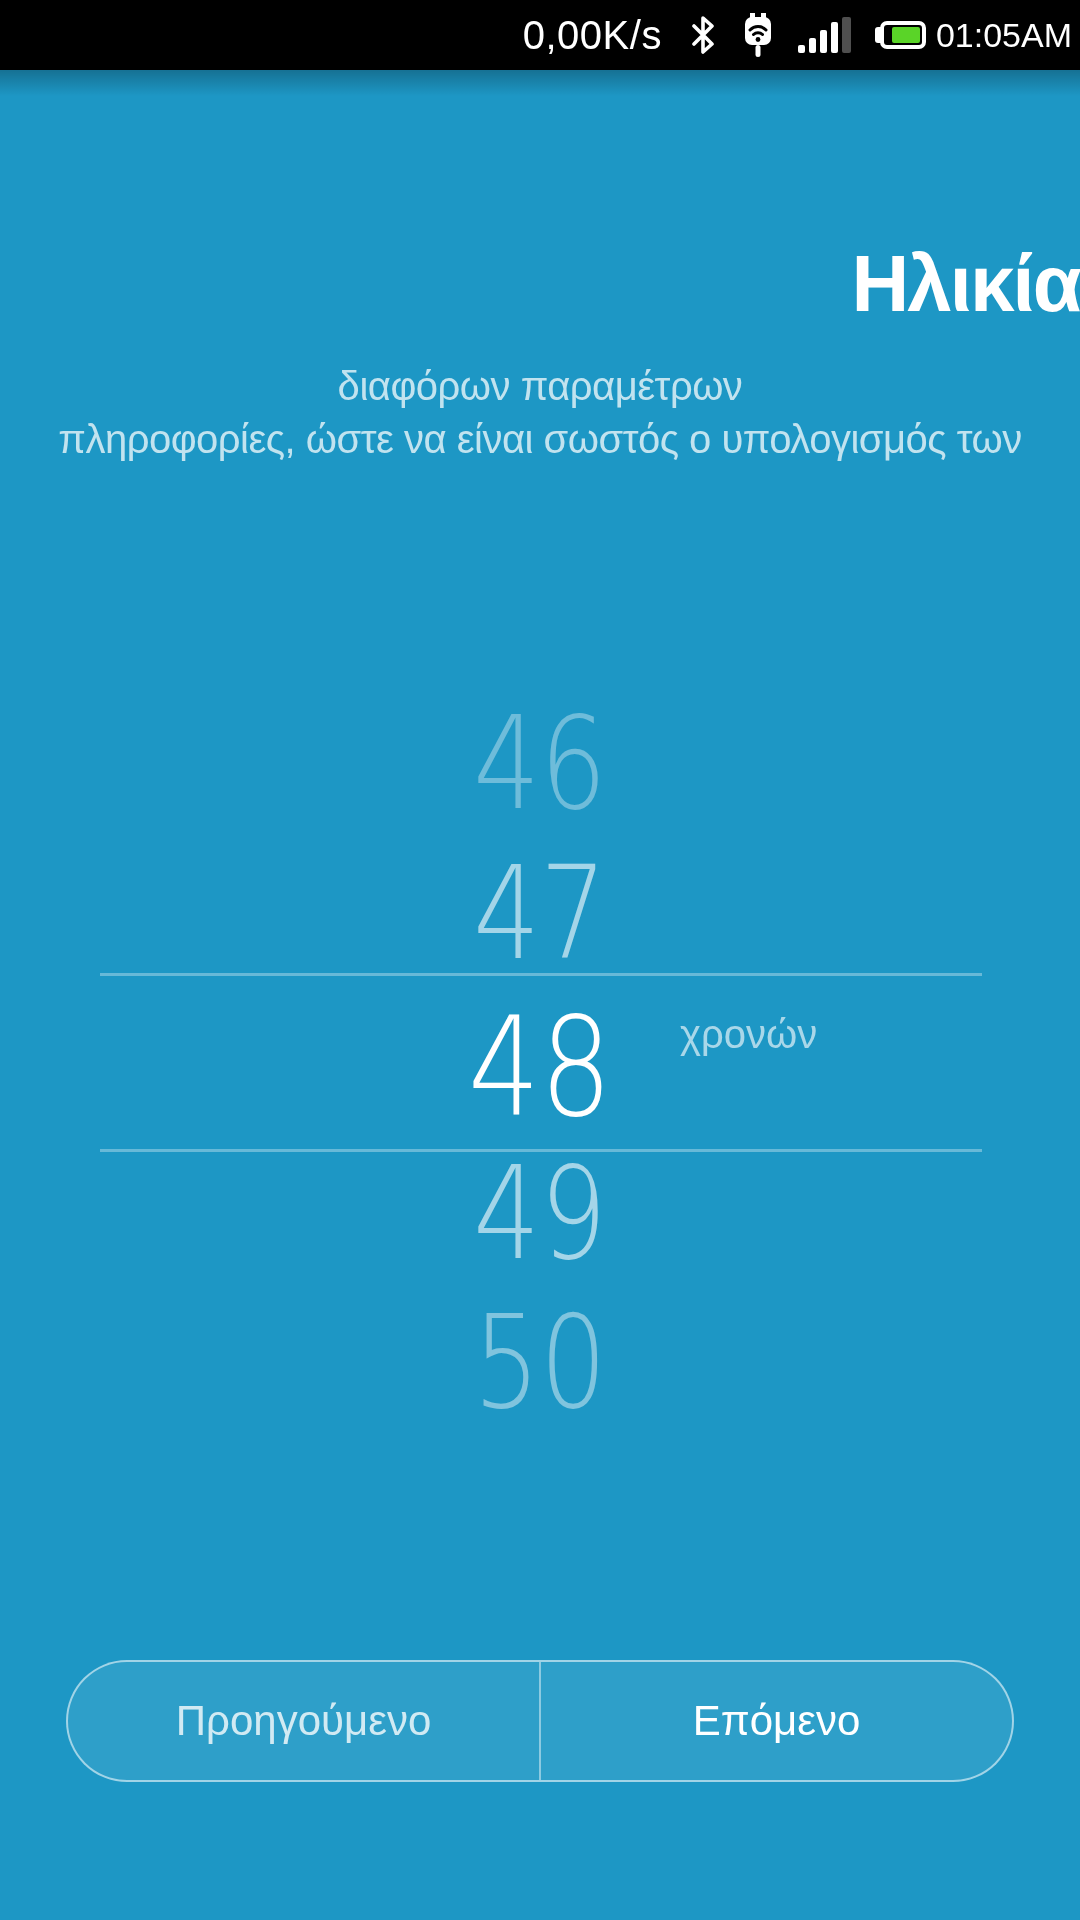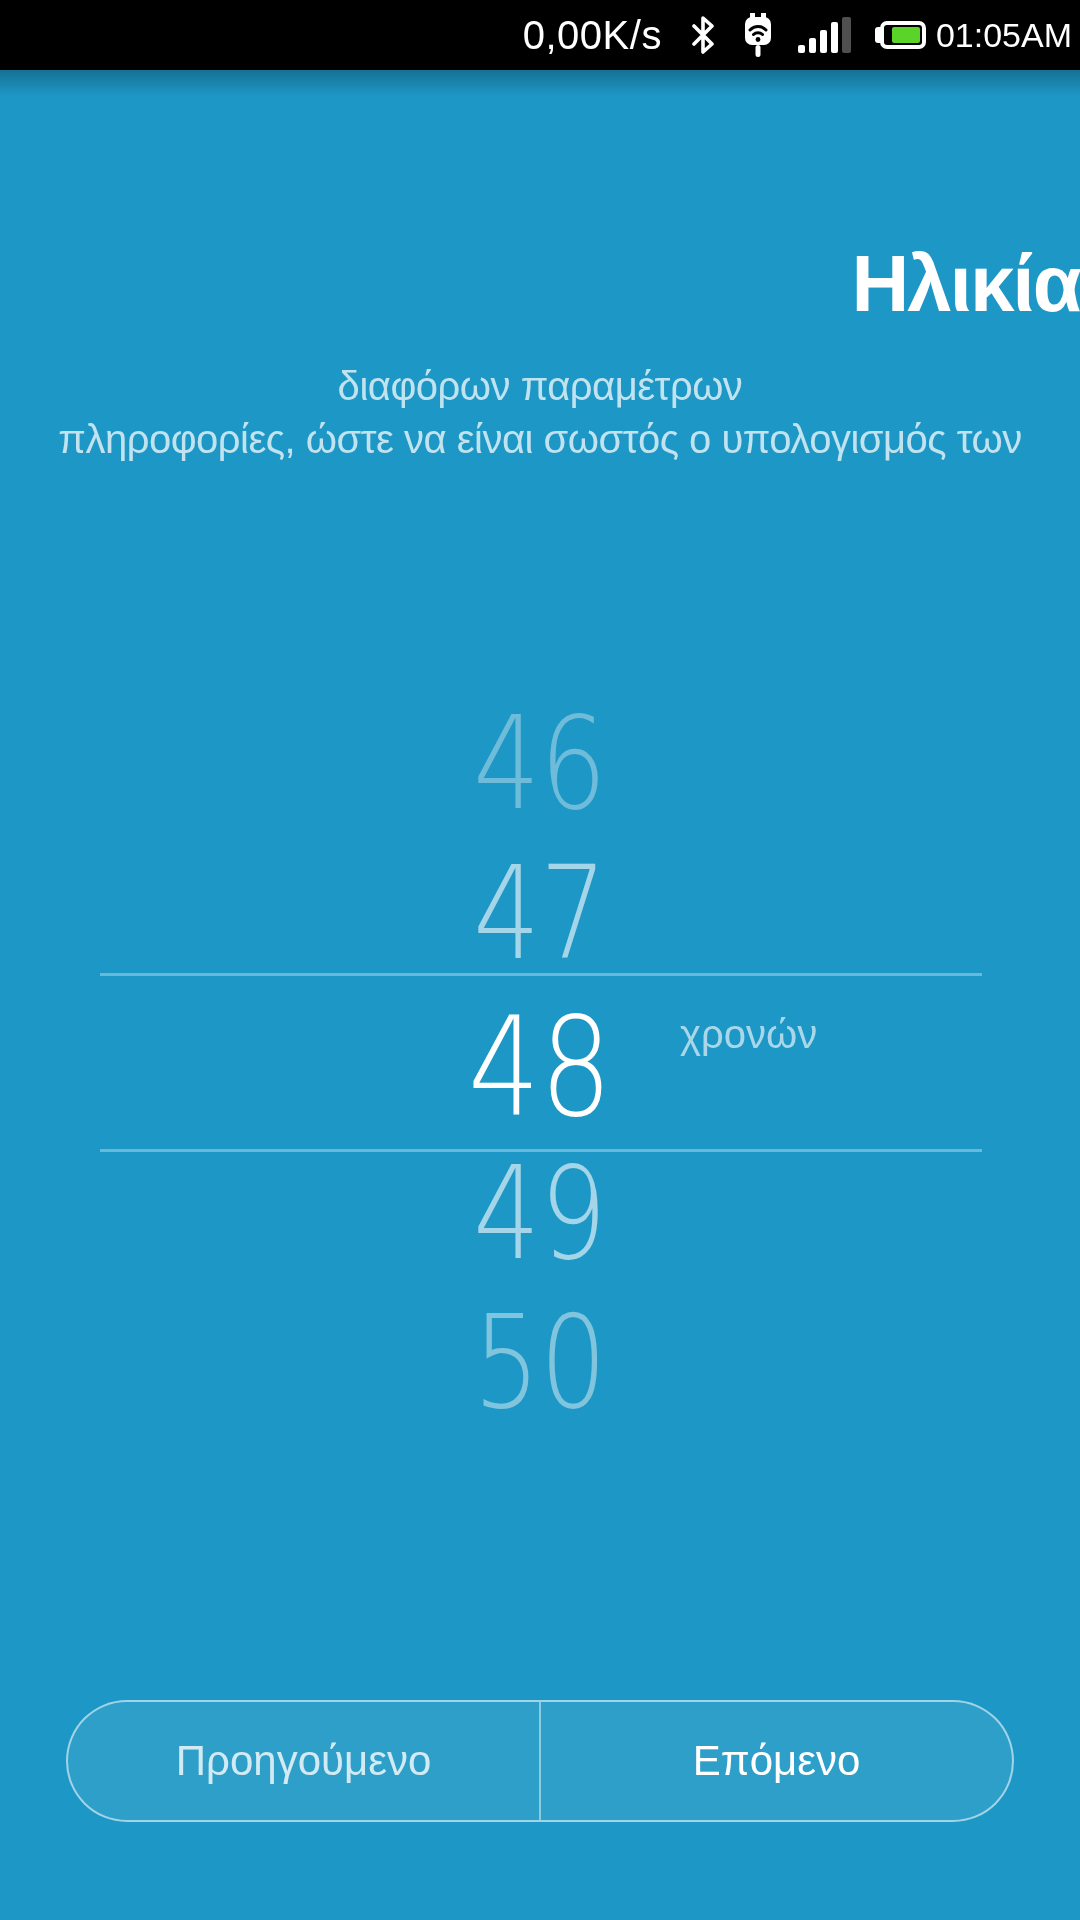--- a/index.html
+++ b/index.html
@@ -75,21 +75,21 @@
     position:absolute;left:660px;top:1012px;
     font-size:40px;color:rgba(255,255,255,0.62);margin-left:20px;
   }
   
   .btnbar{
     position:absolute;left:66px;top:1660px;width:948px;height:122px;
     box-sizing:border-box;
     border:2px solid rgba(255,255,255,0.55);
     border-radius:62px;
     background:rgba(255,255,255,0.08);
-    display:flex;align-items:stretch;overflow:hidden;margin-top:40px;
+    display:flex;align-items:stretch;overflow:hidden;
   }
   .navbtn{
     flex:1;background:transparent;border:none;outline:none;
     font-family:"Liberation Sans",sans-serif;
     font-size:42px;cursor:pointer;padding:0;
   }
   .prev{color:rgba(255,255,255,0.78);}
   .next{color:#ffffff;}
   .vdiv{width:2px;background:rgba(255,255,255,0.45);}
 </style>

